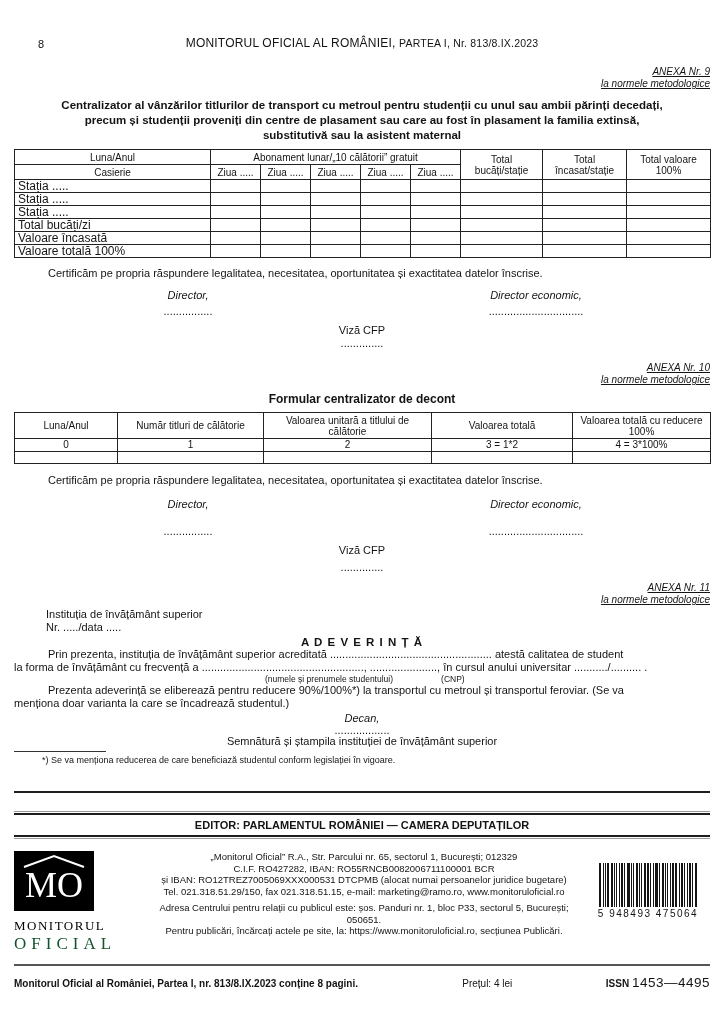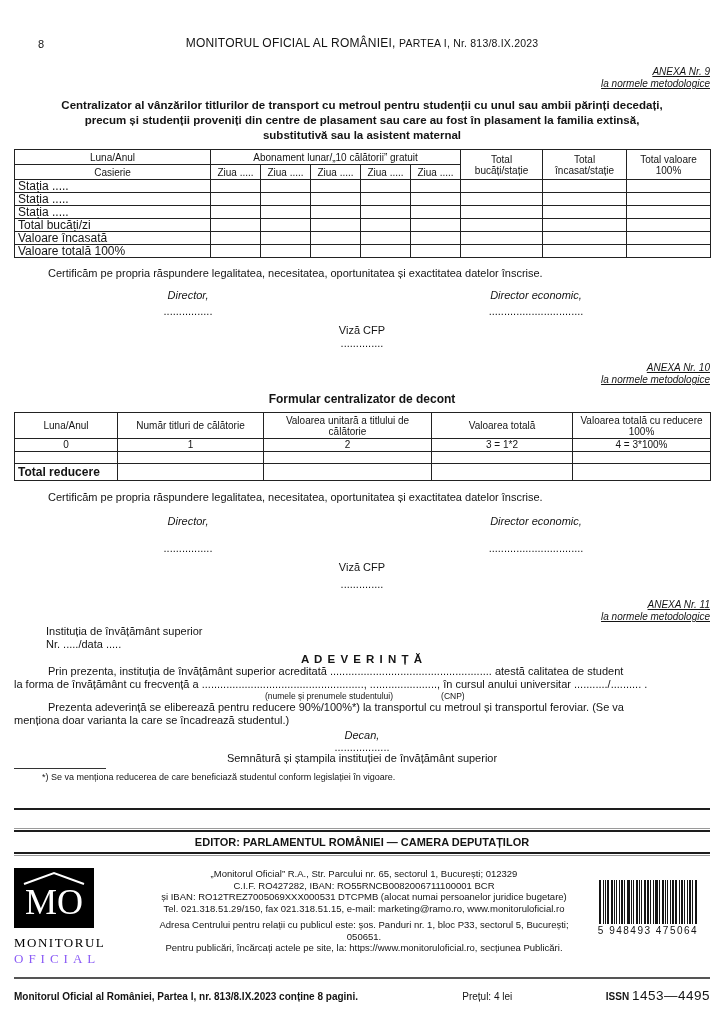--- a/index.html
+++ b/index.html
@@ -56,21 +56,21 @@
   .editor-band { margin-top:18px; }
   .rule-gray { height:1px; background:#9a9a9a; }
   .rule-dark { height:2px; background:#1d1d1d; margin-top:1px; }
   .rule-dark2 { height:2px; background:#1d1d1d; }
   .rule-gray2 { height:1px; background:#9a9a9a; margin-top:1px; }
   .editor-text { text-align:center; font-weight:bold; font-size:11px; margin:4px 0; }
 
   .footer-mid { display:flex; align-items:flex-start; margin-top:12px; }
   .logo { width:128px; }
   .logo-name { font-family:"Liberation Serif", serif; font-size:13px; letter-spacing:1.5px; margin-top:3px; color:#000; }
-  .logo-name2 { font-family:"Liberation Serif", serif; font-size:13px; letter-spacing:5px; color:#8b5cf6; }
+  .logo-name2 { font-family:"Liberation Serif", serif; font-size:17px; letter-spacing:5px; color:#14532d; }
   .addr { flex:1; text-align:center; font-size:9.5px; line-height:11.5px; }
   .addr .gap { margin-top:5px; }
   .barcode { width:124px; padding-top:12px; text-align:center; }
   .bars { height:44px; display:flex; justify-content:center; align-items:stretch; }
   .bars i { display:block; background:#151515; }
   .bc-digits { font-size:10px; letter-spacing:1.5px; margin-top:1px; }
 
   .botrule { border-top:2px solid #555; margin-top:10px; }
   .botline { display:flex; align-items:baseline; margin-top:9px; font-size:10px; }
   .bl-left { flex:0 0 58%; font-weight:bold; }
@@ -240,27 +240,20 @@
         <tr>
           <td>0</td>
           <td>1</td>
           <td>2</td>
           <td>3 = 1*2</td>
           <td>4 = 3*100%</td>
         </tr>
         <tr class="blank">
           <td></td>
             <td></td>
-            <td></td>
-            <td></td>
-            <td></td>
-        </tr>
-        <tr class="total">
-          <td class="lbl">Total reducere</td>
-          <td></td>
             <td></td>
             <td></td>
             <td></td>
         </tr>
       </tbody>
     </table>
 
     <div class="cert cert2">Certificăm pe propria răspundere legalitatea, necesitatea, oportunitatea și exactitatea datelor înscrise.</div>
     <div class="sigrow m12">
       <div class="it">Director,</div>

